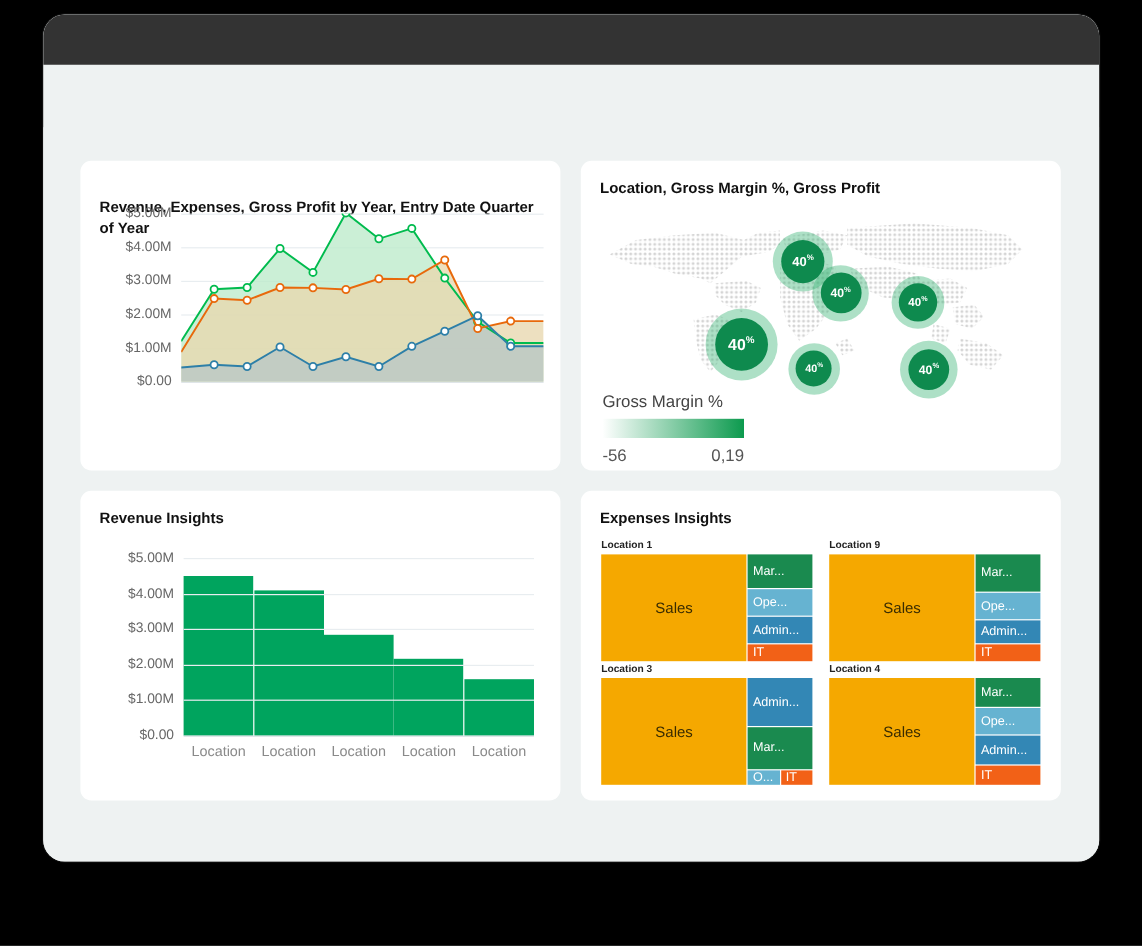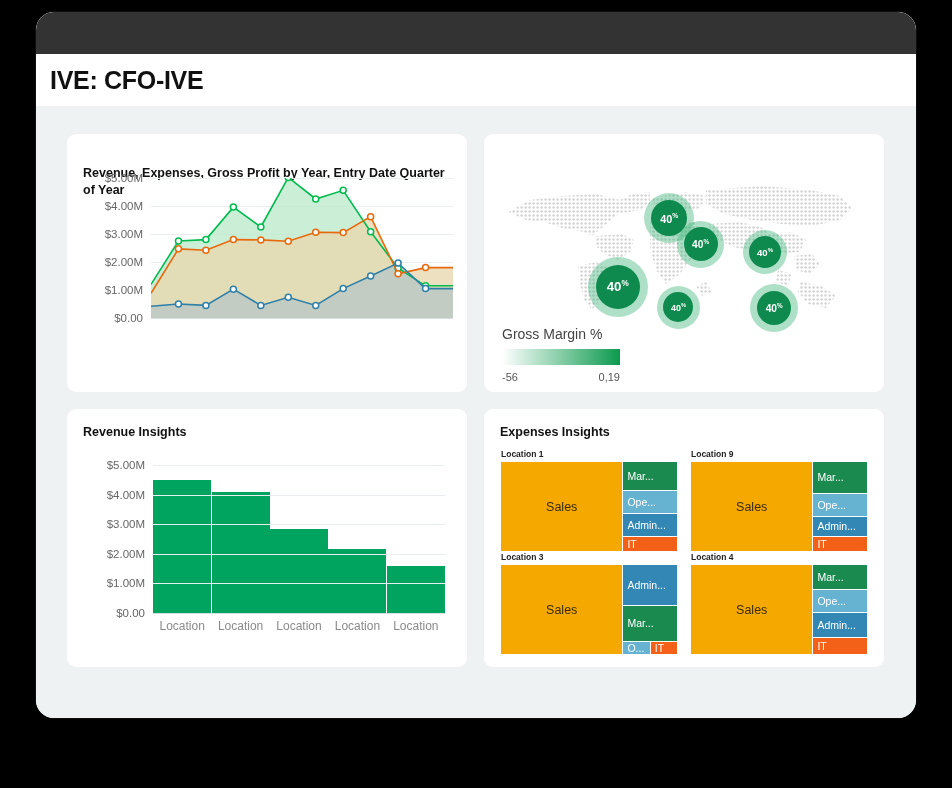--- a/index.html
+++ b/index.html
@@ -36,21 +36,21 @@
        display:flex;align-items:center;justify-content:center;color:#fff;font-weight:600;}
   .bub .core{position:absolute;inset:0;border-radius:50%;background:#0e8a4e;}
   .bub .halo{position:absolute;border-radius:50%;background:rgba(60,180,120,.42);}
   .bub b{position:relative;z-index:2;font-weight:600;}
   .bub sup{font-size:.62em;vertical-align:super;}
 
   .maplegend{position:absolute;left:18px;top:192px;display:flex;gap:18px;}
   .mlg{font-size:14px;color:#444;margin-bottom:7px;}
   .ramp{width:118px;height:16px;background:linear-gradient(90deg,#ffffff,#0c9a4e);}
   .wedge{width:112px;height:17px;}
-  .mlvals{display:flex;justify-content:space-between;font-size:11px;color:#555;margin-top:6px;width:118px;}
+  .mlvals{display:flex;justify-content:space-between;font-size:14px;color:#555;margin-top:6px;width:118px;}
   .mlvals.w2{width:112px;}
 
   
   .bc{position:absolute;left:0;top:56px;width:400px;height:190px;}
   .bc .ycol{position:absolute;left:6px;top:0;width:72px;height:148px;}
   .bc .ylab{position:absolute;right:0;transform:translateY(-50%);font-size:11.5px;color:#666;
             text-align:right;white-space:nowrap;}
   .bc .plot{position:absolute;left:86px;top:0;width:292px;height:148px;}
   .bars{position:absolute;inset:0;display:flex;align-items:flex-end;gap:0;}
   .bcell{flex:1;display:flex;justify-content:center;align-items:flex-end;height:100%;}
@@ -71,23 +71,20 @@
         overflow:hidden;white-space:nowrap;}
   .rowsplit{display:flex;gap:1px;}
   .rowsplit .tile{flex:1;}
 </style>
 </head>
 <body>
 
 <div class="device">
   <div class="chrome"></div>
 
-  <div class="titlebar">
-    <div class="apptitle">IVE: CFO-IVE</div>
-  </div>
 
   <div class="canvas">
     <div class="grid">
 
       <div class="panel">
         <div class="ptitle wide">Revenue, Expenses, Gross Profit by Year, Entry Date Quarter of Year</div>
         <div class="lc">
           <div class="ycol" id="lcY">
               <div class="ylab" style="top: 0px;">$5.00M</div>
               <div class="ylab" style="top: 28px;">$4.00M</div>
@@ -140,20 +137,21 @@
                 <circle cx="219.63636363636365" cy="98" r="3" fill="#fff" stroke="#2d7fa8" stroke-width="1.5"></circle>
                 <circle cx="247.0909090909091" cy="85.12" r="3" fill="#fff" stroke="#2d7fa8" stroke-width="1.5"></circle>
                 <circle cx="274.54545454545456" cy="110.6" r="3" fill="#fff" stroke="#2d7fa8" stroke-width="1.5"></circle>
               </svg>
             </div>
 
         </div>
       </div>
 
       <div class="panel">
+        <div class="ptitle">Location, Gross Margin %, Gross Profit</div>
         <div class="mapwrap">
           <svg class="mapsvg" viewBox="0 0 368 145">
             <defs>
               <pattern id="dots" width="4" height="4" patternUnits="userSpaceOnUse">
                 <circle cx="1.6" cy="1.6" r="1.25" fill="#d4d4d4"></circle>
               </pattern>
             </defs>
             <g fill="url(#dots)">
               <path d="M8,38 L30,26 L62,22 L96,20 L120,26 L132,20 L150,18 L150,30 L140,36 L118,40 L104,52 L92,62 L84,58 L62,54 L44,48 L26,46 Z"></path>
               <path d="M96,62 L122,60 L134,66 L130,78 L118,86 L104,80 L96,72 Z"></path>

